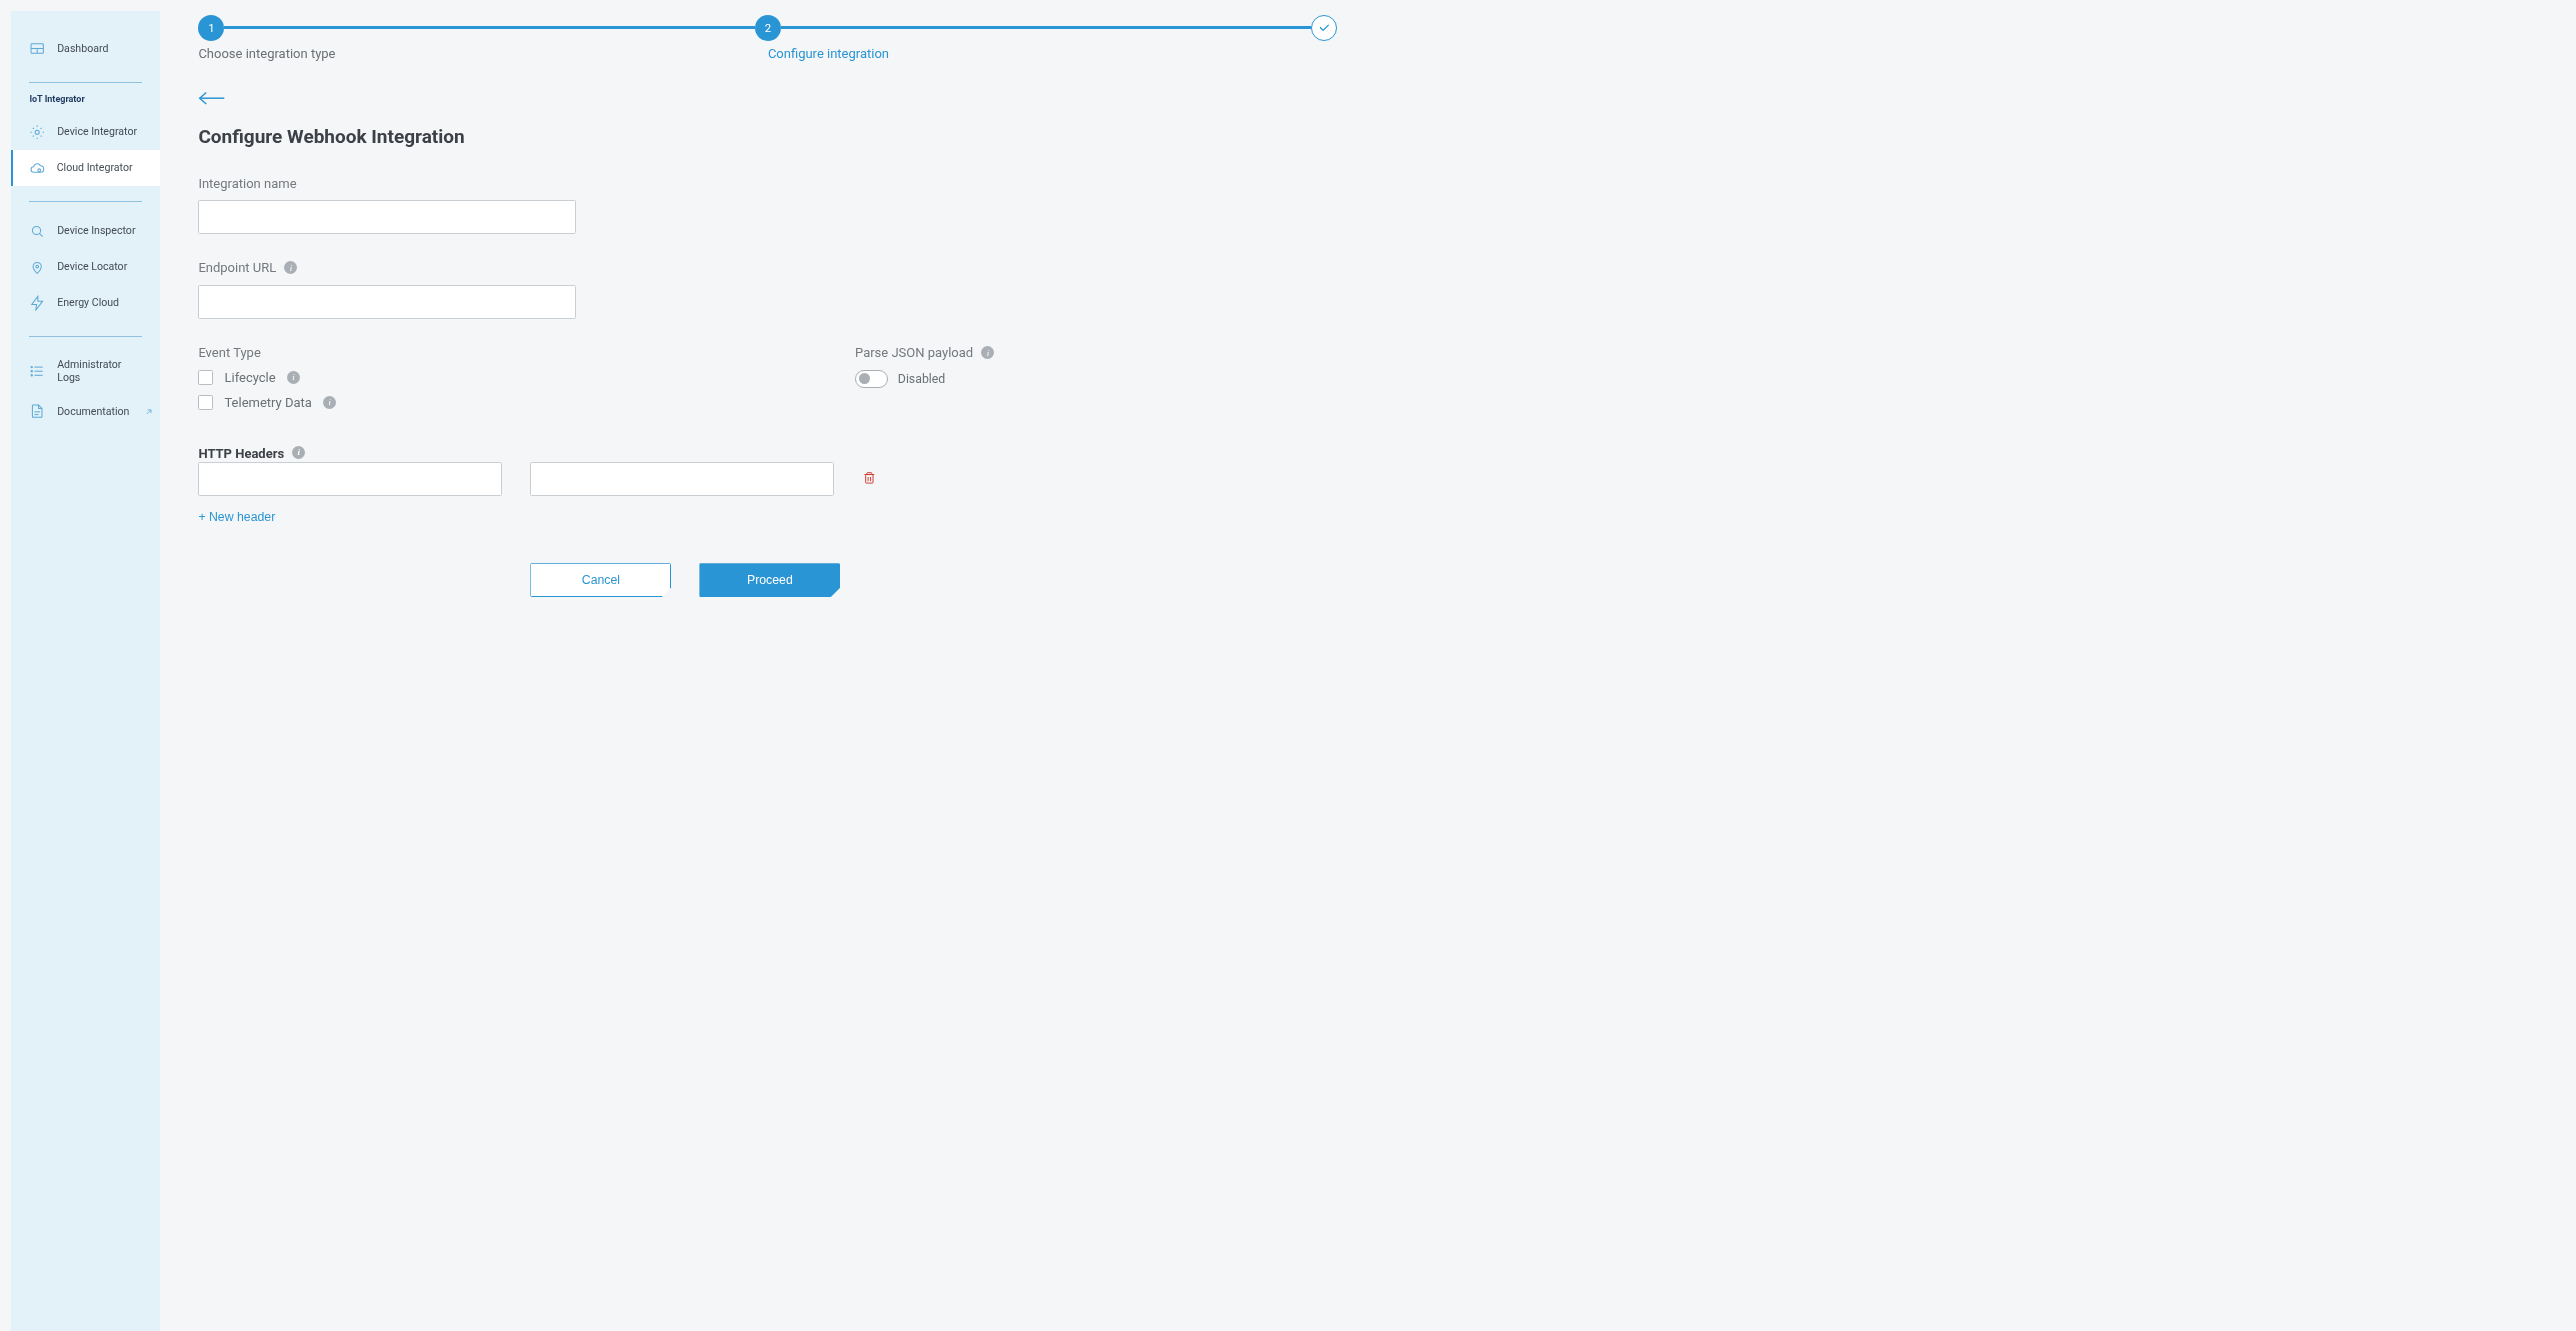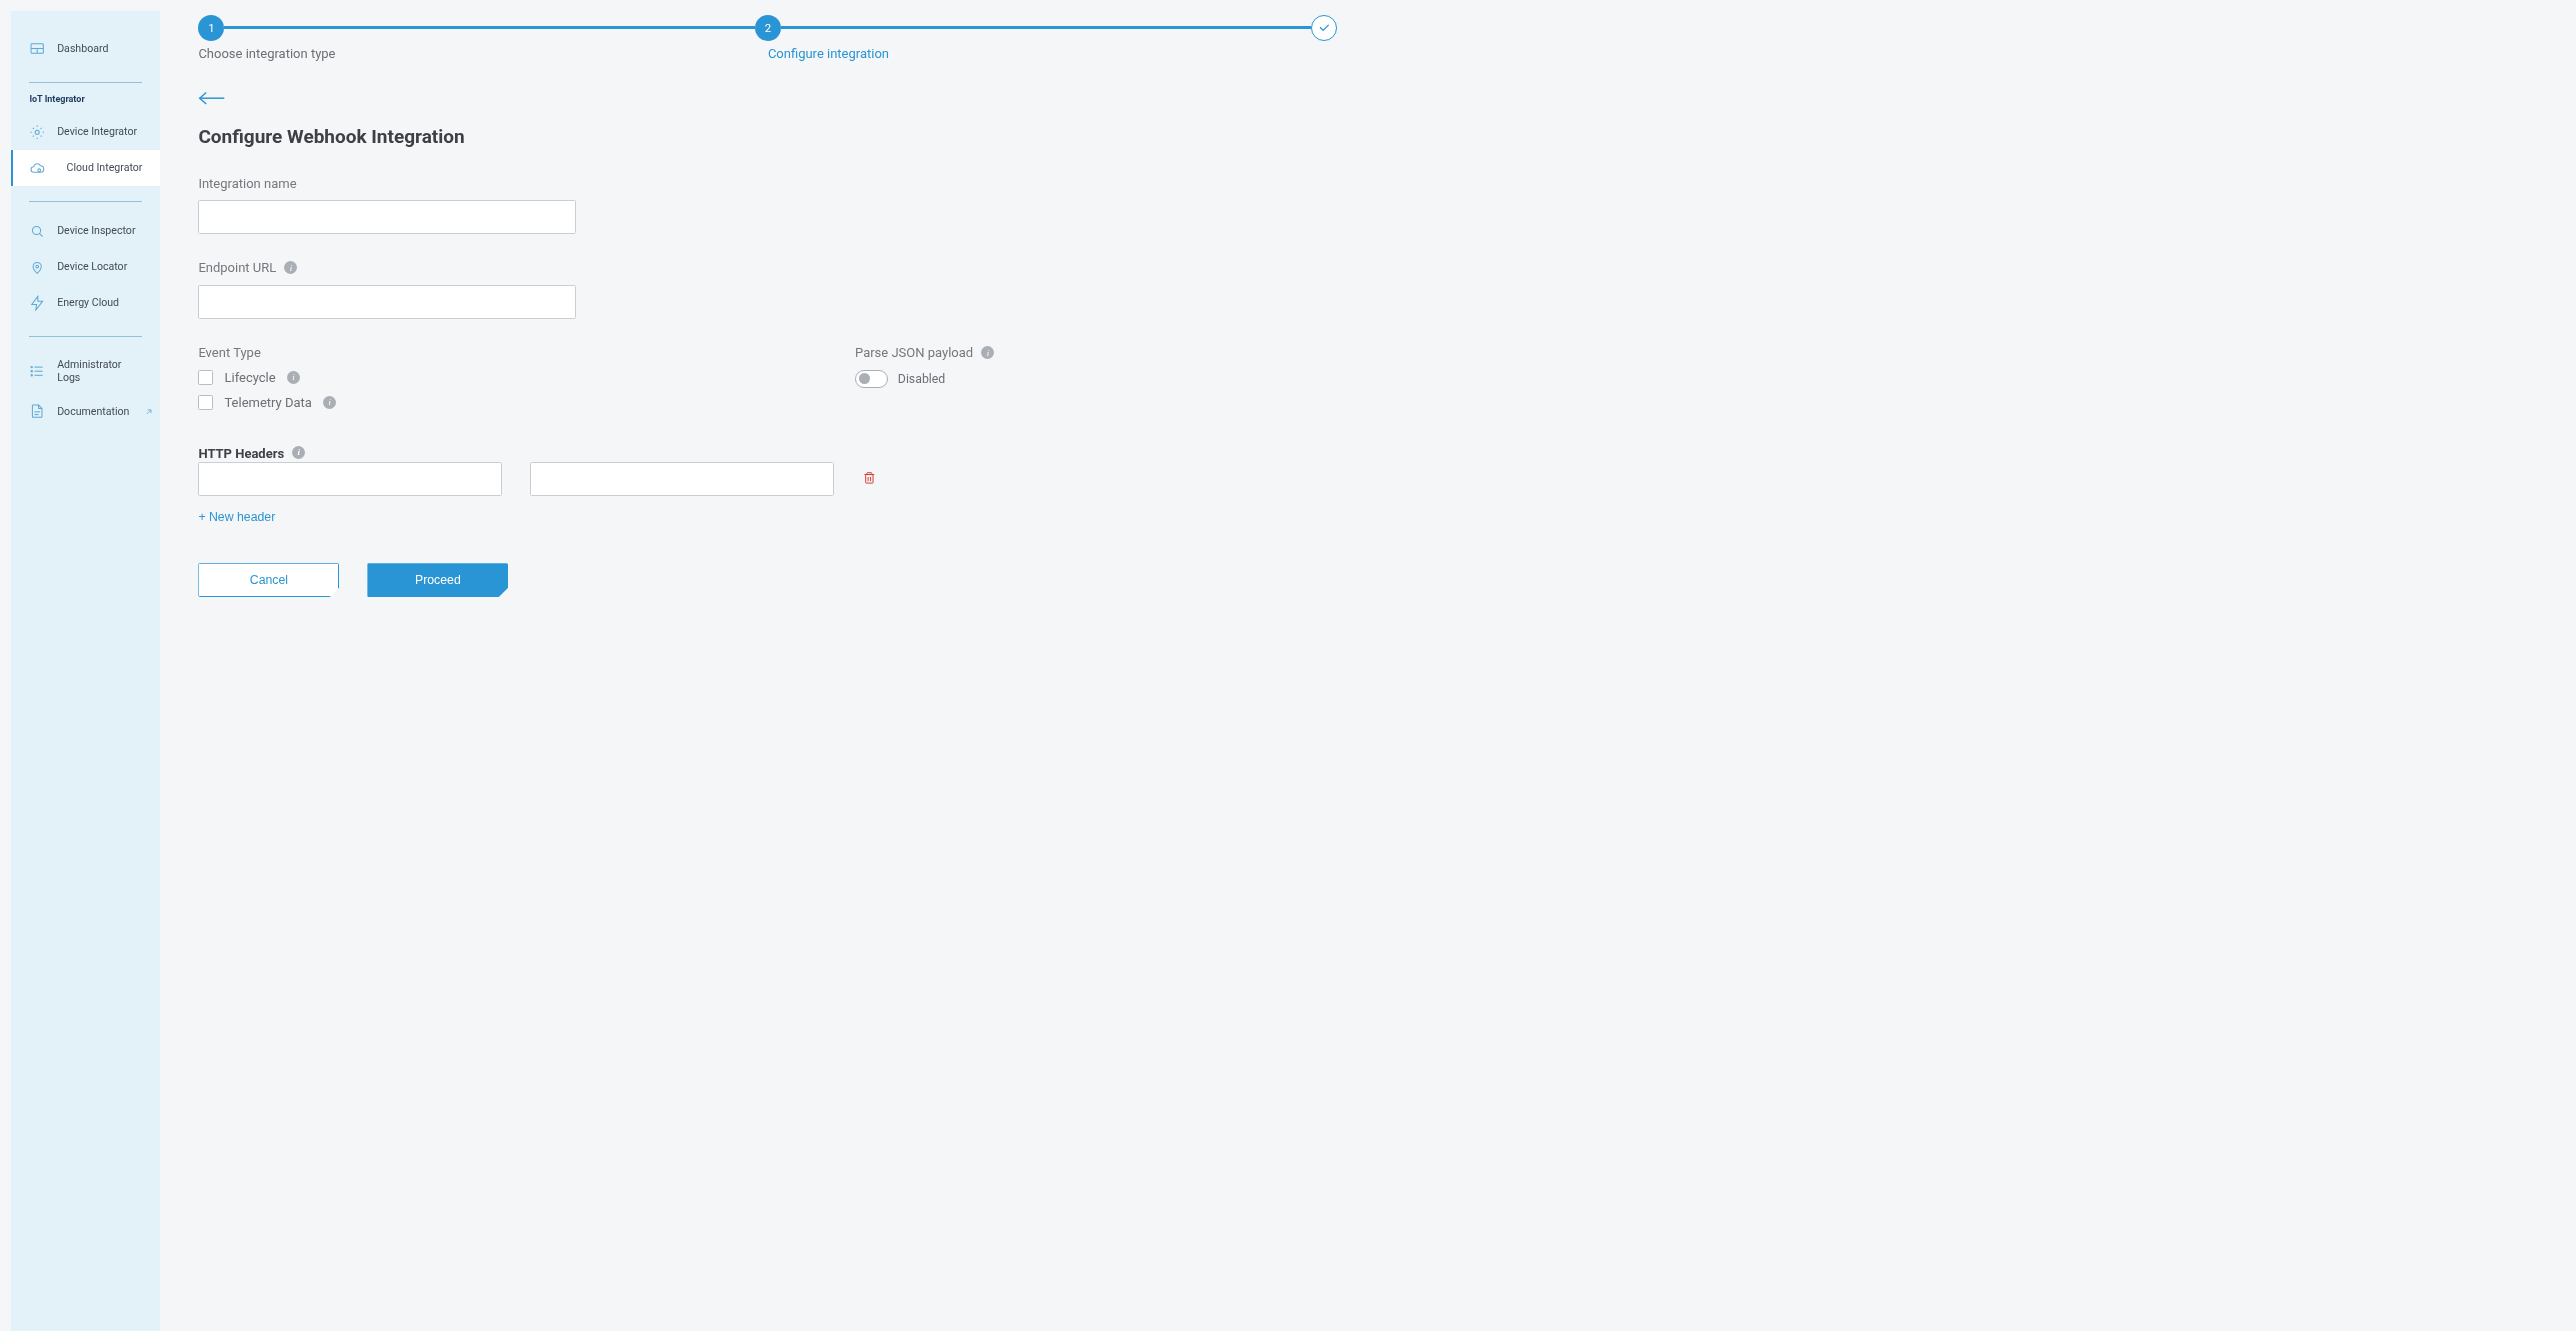--- a/index.html
+++ b/index.html
@@ -36,21 +36,20 @@
     padding: 9.8px 18px;
     color: #434b54;
     font-size: 10.6px;
     cursor: pointer;
     position: relative;
   }
   .sidebar-item.active {
     background: #fff;
     border-left: 2.5px solid #2a95d4;
     padding-left: 15.5px;
-    justify-content: space-between;
   }
   .sidebar-item .s-icon {
     width: 16.4px; height: 16.4px;
     display: flex; align-items: center; justify-content: center;
     color: #5da9d6;
     flex-shrink: 0;
   }
   .sidebar-item .ext-icon { width:9.8px; height:9.8px; margin-left:3.3px; color:#5da9d6; }
 
   
@@ -201,20 +200,21 @@
     background: none; border: none;
     cursor: pointer;
     padding: 0;
   }
 
   
   .actions {
     display: flex;
     gap: 28px;
     margin-top: 39px;
+    margin-left: 332px;
   }
   .btn {
     width: 141px; height: 34px;
     font-size: 12.3px;
     display: flex;
     align-items: center;
     justify-content: center;
     cursor: pointer;
     position: relative;
   }

